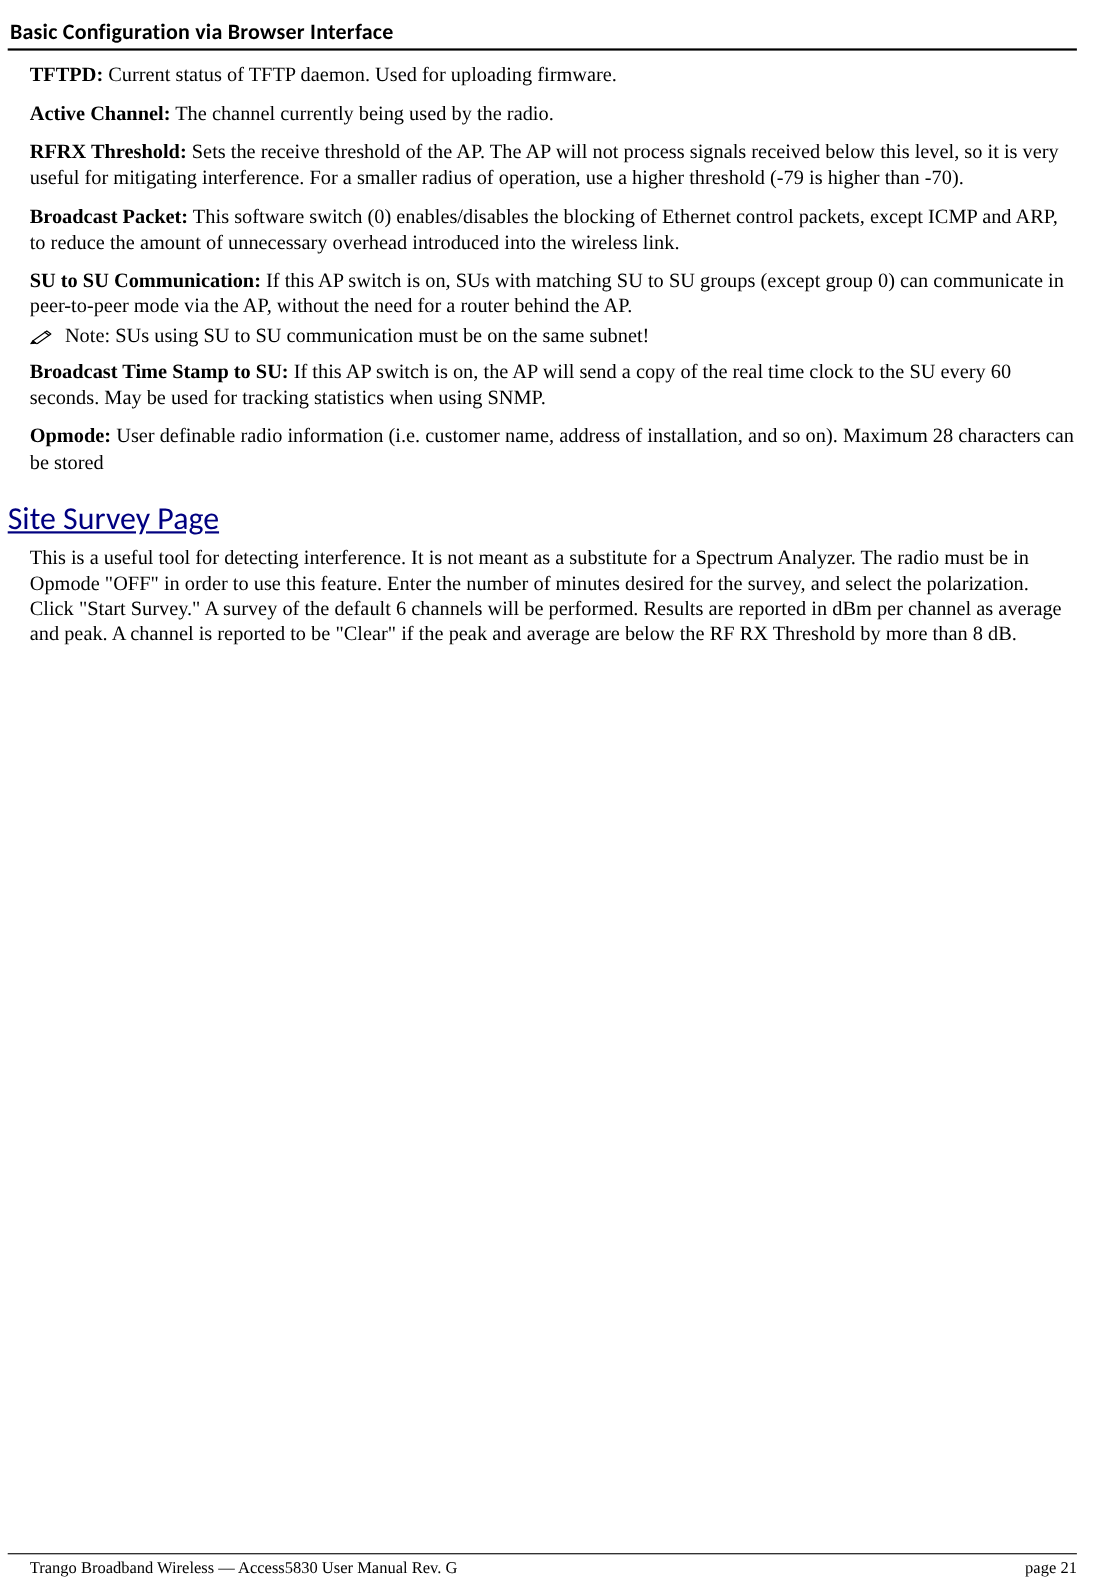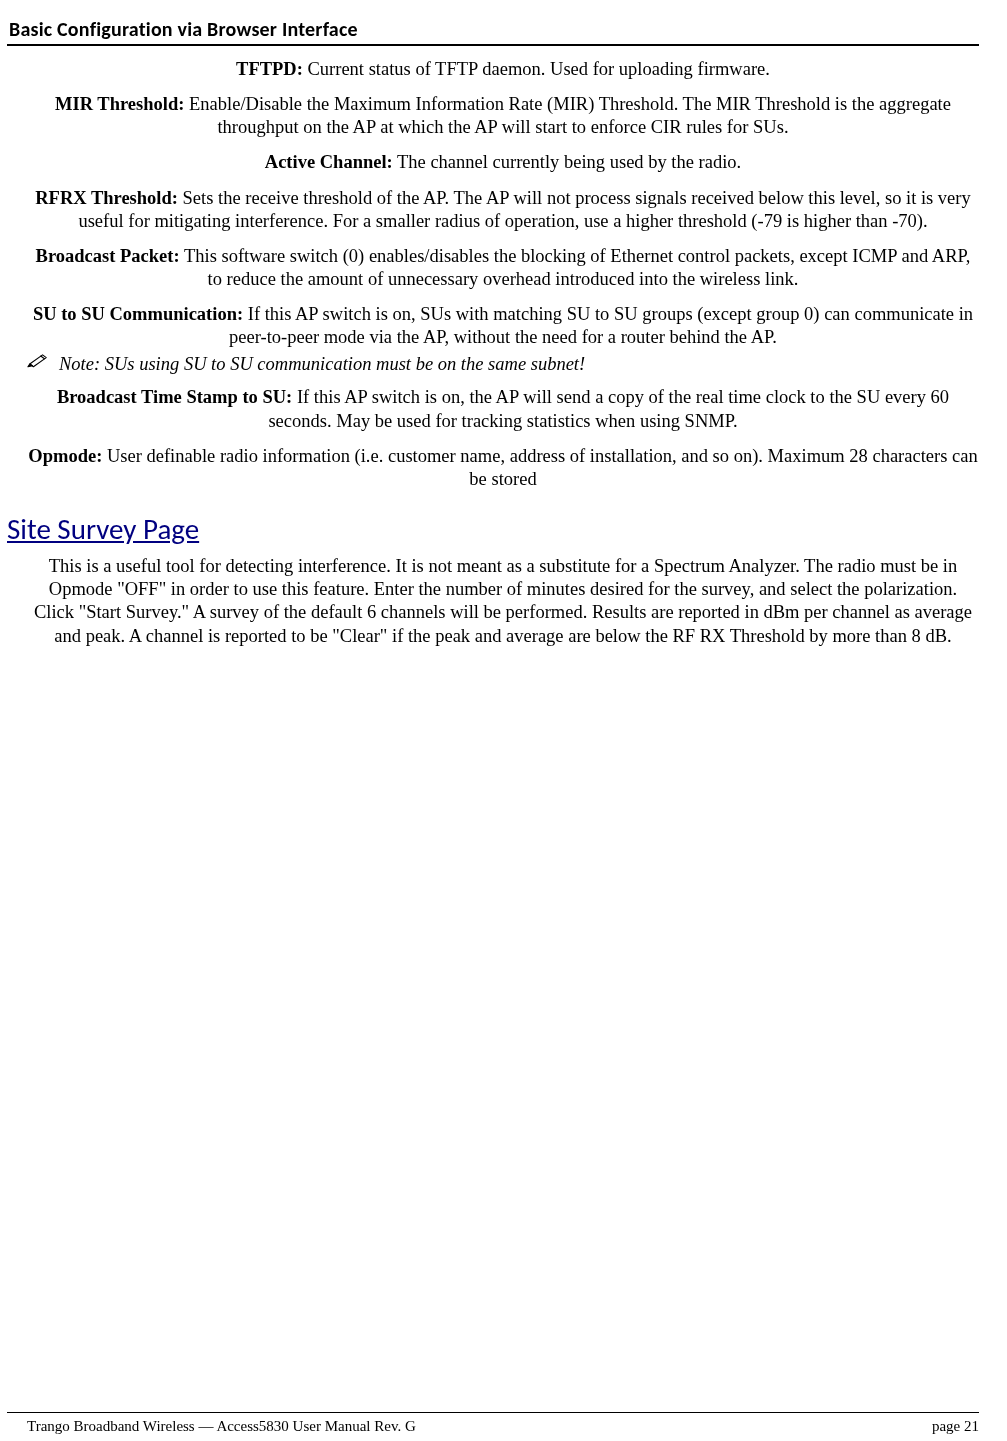--- a/index.html
+++ b/index.html
@@ -27,35 +27,35 @@
       font-weight: 700;
       font-size: 20px;
       margin: 17px 0 2px 2px;
       letter-spacing: 0.2px;
     }
     .rule-top    { border: 0; border-top: 2px solid #000; margin: 0 0 0 0; }
     .rule-bottom { border: 0; border-top: 1.5px solid #000; margin: 0; }
     .content {
       padding: 12px 0 0 20px;
     }
-    .para { margin: 0 0 12px 0; text-align: center; font-family: Liberation Serif, serif; }
+    .para { margin: 0 0 12px 0; text-align: left; font-family: Liberation Serif, serif; }
     .term { font-weight: 700; }
     .h1 {
       font-family: Calibri, "Segoe UI", Arial, sans-serif;
       font-weight: 400;
       font-size: 29px;
       color: #000080;
       margin: 20px 0 8px -20px;
       text-decoration: underline;
     }
     .note-row {
       display: flex;
+      align-items: center;
       gap: 10px;
       margin: 2px 0 10px 0;
-      font-style: italic;
     }
     .pencil {
       display: inline-block;
       width: 22px; height: 16px;
       position: relative;
     }
     .pencil svg { position: absolute; inset: 0; }
     .note-text { display: inline; }
     .footer {
       position: absolute;
@@ -75,23 +75,20 @@
 
   <div class="head-title">Basic Configuration via Browser Interface</div>
   <hr class="rule-top">
 
   <div class="content">
 
     <p class="para">
       <span class="term">TFTPD:</span><span>  Current status of TFTP daemon.  Used for uploading firmware.</span>
     </p>
 
-    <p class="para">
-      <span class="term">MIR Threshold:</span><span>  Enable/Disable the Maximum Information Rate (MIR) Threshold.  The MIR Threshold is the aggregate throughput on the AP at which the AP will start to enforce CIR rules for SUs.</span>
-    </p>
 
     <p class="para">
       <span class="term">Active Channel:</span><span>  The channel currently being used by the radio.</span>
     </p>
 
     <p class="para">
       <span class="term">RFRX Threshold:</span><span>  Sets the receive threshold of the AP. The AP will not process signals received below this level, so it is very useful for mitigating interference.  For a smaller radius of operation, use a higher threshold (-79 is higher than -70).</span>
     </p>
 
     <p class="para">

